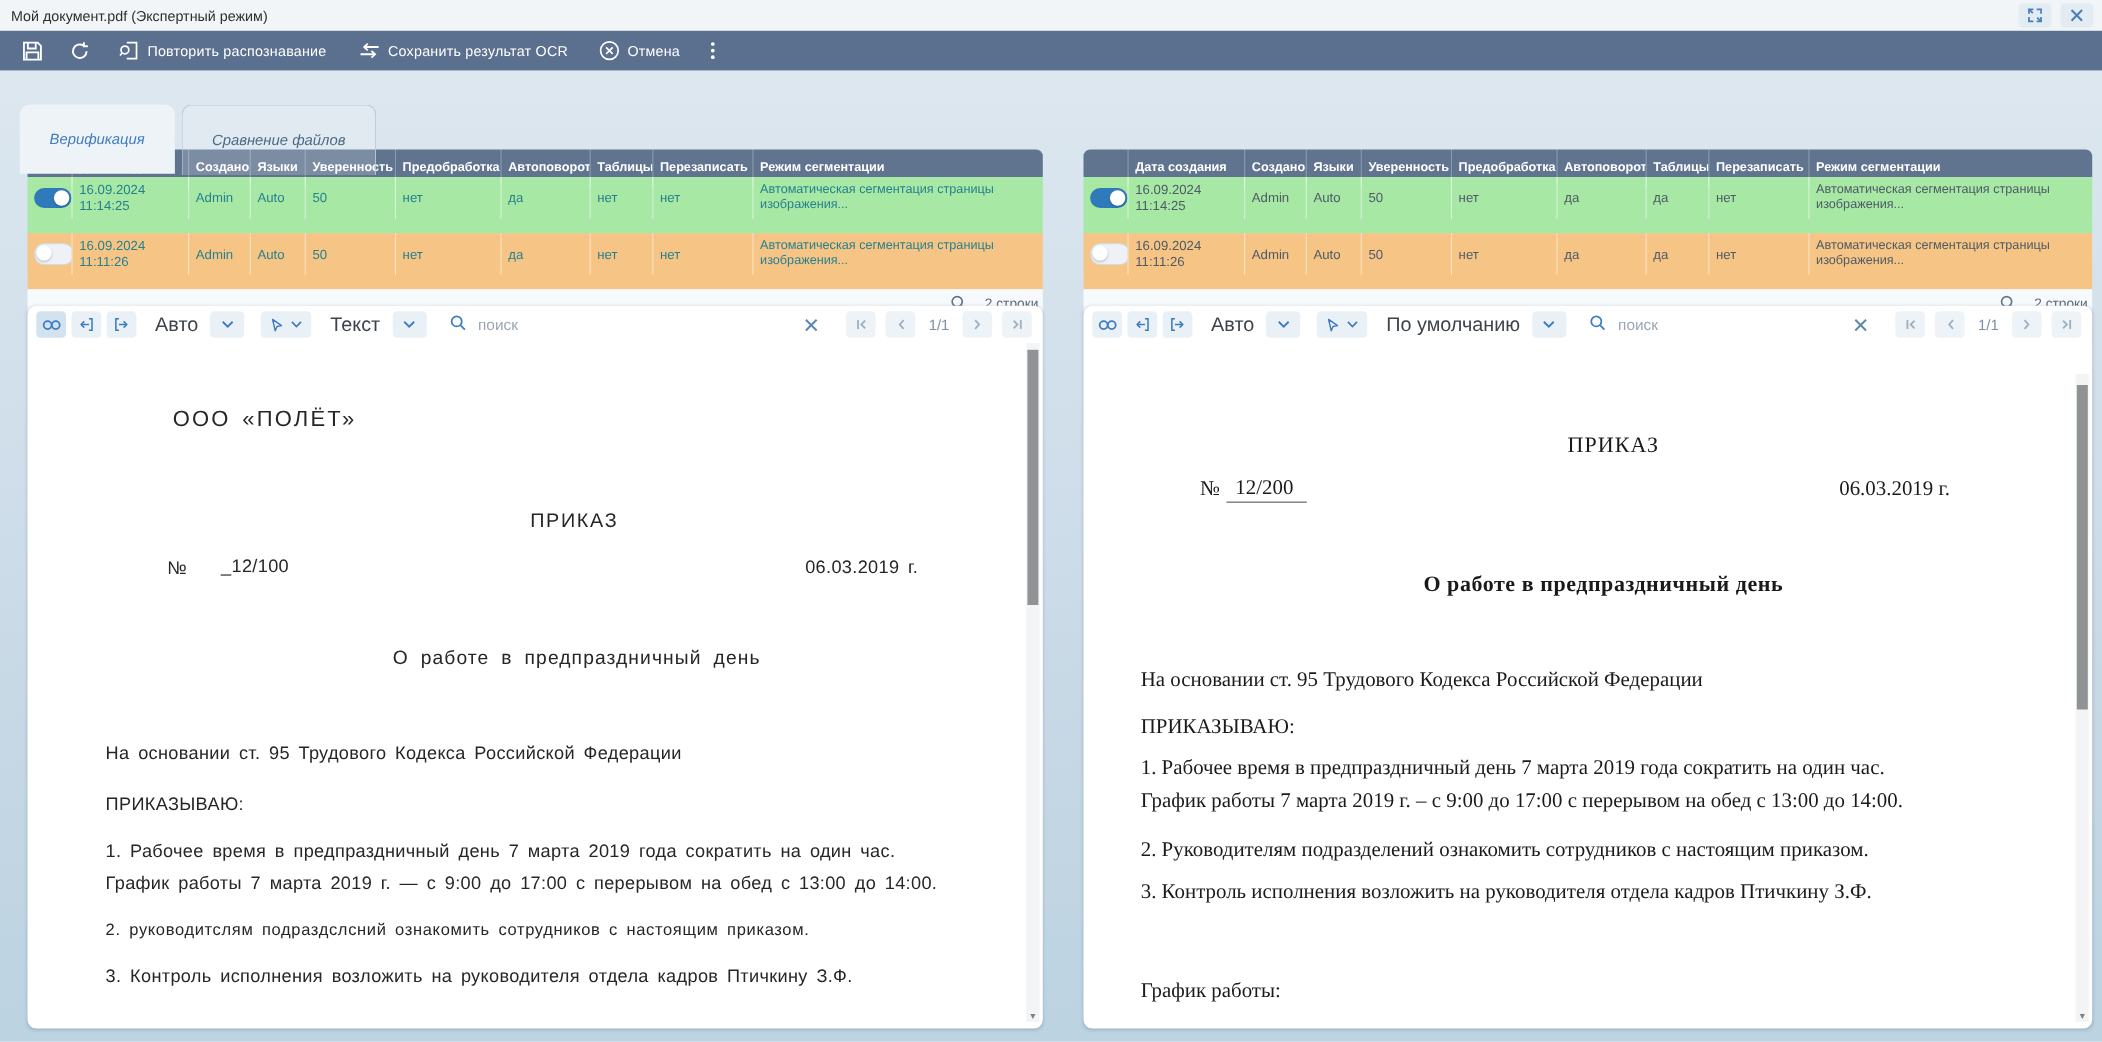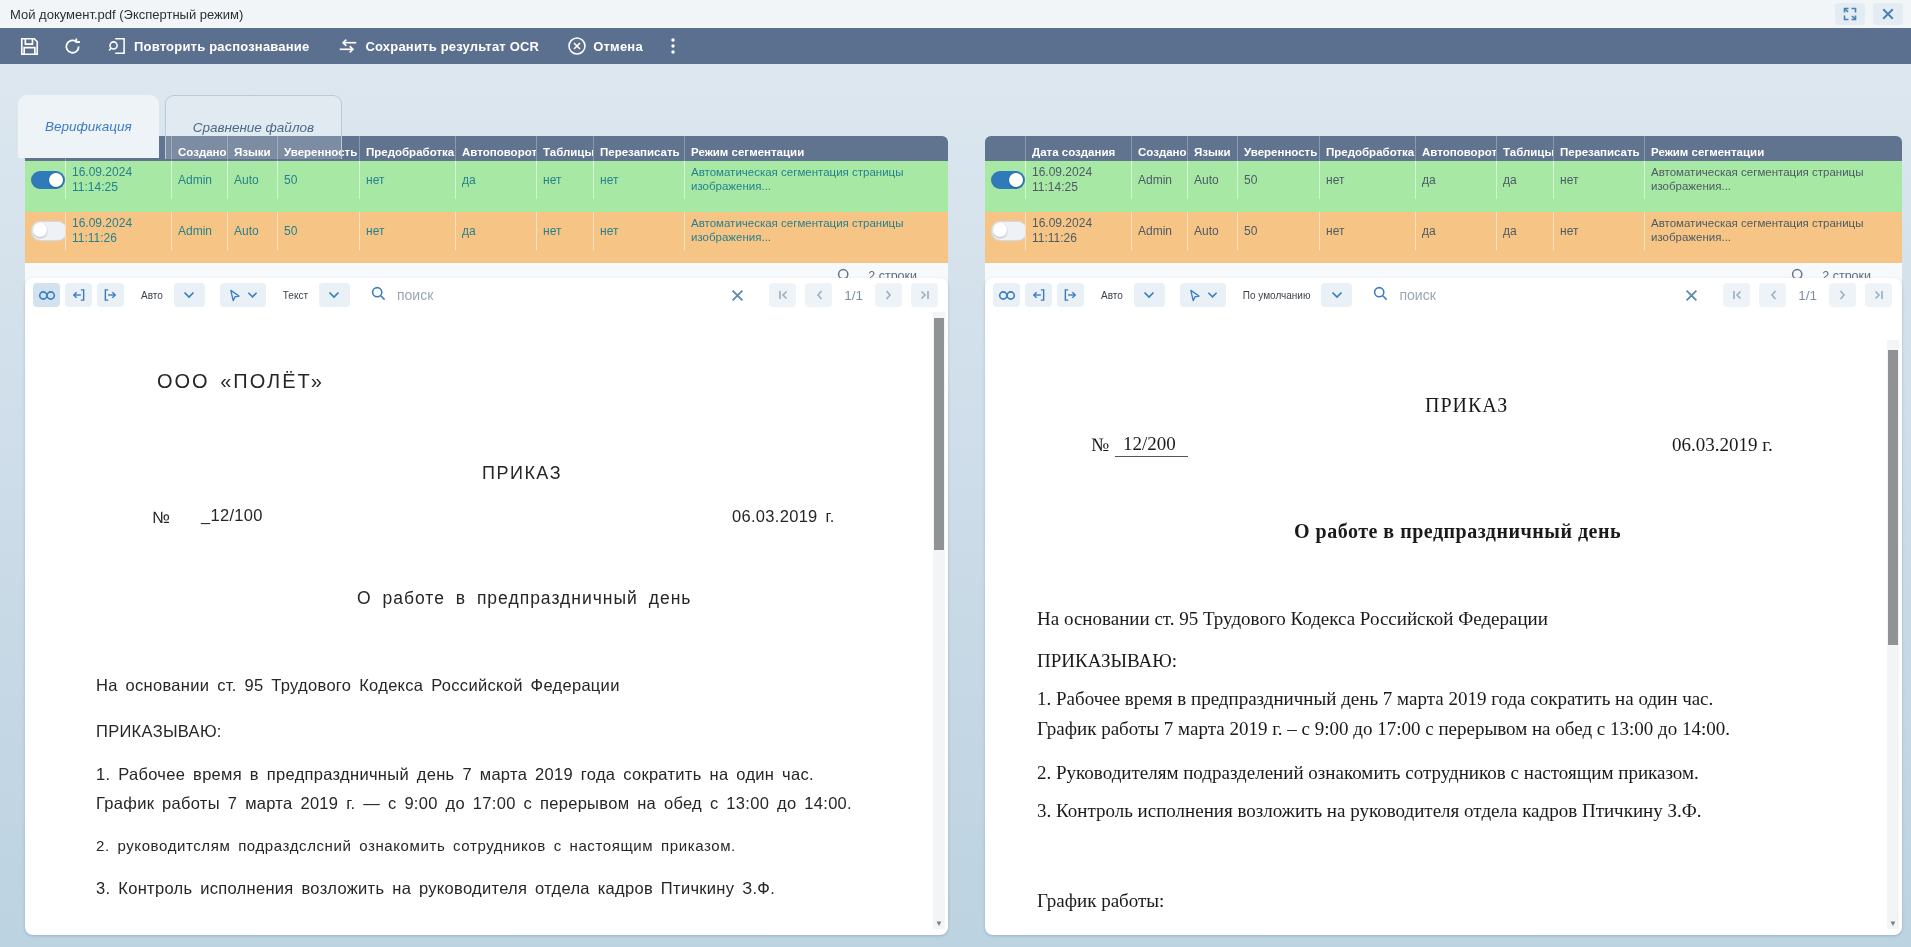--- a/index.html
+++ b/index.html
@@ -13,21 +13,21 @@
   
   .titlebar{position:absolute;top:0;left:0;right:0;height:28px;background:#f2f5f7;display:flex;align-items:center;}
   .titlebar .title{margin-left:10px;font-size:13px;color:#2e2e2e;}
   .win-btns{margin-left:auto;display:flex;gap:8px;margin-right:8px;}
   .win-btn{width:30px;height:22px;background:#e4ecf3;border-radius:4px;display:flex;align-items:center;justify-content:center;color:#4a80b8;cursor:pointer;}
 
   
   .toolbar{position:absolute;top:28px;left:0;right:0;height:36px;background:#5b6f8e;display:flex;align-items:center;color:#fff;padding-left:8px;}
   .tool-btn{padding:0 12px;display:flex;align-items:center;cursor:pointer;color:#fff;}
   .tool-group{display:flex;align-items:center;gap:6px;padding:0 14px;cursor:pointer;}
-  .tool-label{font-size:13px;font-weight:700;letter-spacing:.2px;}
+  .tool-label{font-size:13px;font-weight:400;letter-spacing:.2px;}
   .kebab{padding:0 14px;cursor:pointer;}
 
   
   .tabs{position:absolute;top:95px;left:18px;display:flex;gap:6px;z-index:2;}
   .tab{height:31px;padding:16px 27px;display:flex;align-items:center;border-radius:9px 9px 0 0;font-size:13.5px;cursor:pointer;white-space:nowrap;font-style:italic;}
   .tab.active{background:#eef3f8;color:#3f7bbf;}
   .tab.inactive{border:1px solid #b9cbd9;border-bottom:none;color:#4e6a84;background:rgba(255,255,255,.18);}
 
   
   .panel{position:absolute;top:136px;}
@@ -39,41 +39,41 @@
   .thead>div:first-child{border-left:none;}
   .trow{height:51px;font-size:12px;cursor:pointer;}
   .trow>div{padding:0 6px;border-left:1px solid rgba(255,255,255,.5);height:38px;display:flex;align-items:center;overflow:hidden;}
   .trow>div:first-child{border-left:none;}
   .trow.green{background:#a7e8a5;}
   .trow.orange{background:#f6c585;}
   .teal-text .trow{color:#27808f;}
   .dark-text .trow{color:#4e5b66;}
   .cell-seg{font-size:11.5px;line-height:1.2;white-space:normal;}
   .cell-date span{display:block;line-height:1.25;}
-  .tfoot{height:25px;background:#f7fafc;border-radius:0 0 6px 6px;display:flex;align-items:center;justify-content:flex-end;gap:16px;padding-right:31px;font-size:12.5px;color:#5b6c7a;}
+  .tfoot{height:25px;background:#f7fafc;border-radius:0 0 6px 6px;display:flex;align-items:center;justify-content:flex-end;gap:16px;padding-right:4px;font-size:12.5px;color:#5b6c7a;}
 
   
   .toggle{width:34px;height:18px;border-radius:9px;position:relative;flex:0 0 auto;cursor:pointer;}
   .toggle.on{background:#2f7ab8;}
   .toggle.off{background:#eef2f6;border:1px solid #d0dae2;}
   .toggle .knob{position:absolute;top:2px;width:14px;height:14px;border-radius:50%;background:#fff;box-shadow:0 1px 2px rgba(0,0,0,.25);}
   .toggle.on .knob{right:2px;}
   .toggle.off .knob{left:1px;top:1px;}
 
   
   .viewer{position:absolute;top:278px;height:657px;background:#fff;border-radius:8px;box-shadow:0 1px 3px rgba(70,90,110,.28);}
   .viewer-left{left:25px;width:923px;}
   .viewer-right{left:985px;width:917px;}
   .vheader{position:relative;height:26px;display:flex;align-items:center;justify-content:center;font-size:13px;color:#2f3a44;}
   .expand-btn{position:absolute;right:8px;top:5px;width:30px;height:24px;border-radius:4px;background:#edf3f7;color:#4a80b8;display:flex;align-items:center;justify-content:center;cursor:pointer;}
   .vtoolbar{display:flex;align-items:center;padding:5px 10px 4px 8px;gap:5px;}
   .icon-btn{width:27px;height:24px;border-radius:4px;background:#e9f0f6;color:#3c7cc0;display:flex;align-items:center;justify-content:center;cursor:pointer;flex:0 0 auto;}
   .icon-btn.active{background:#d2e2ef;}
   .combo-btn{height:24px;border-radius:4px;background:#e9f0f6;color:#3c7cc0;display:flex;align-items:center;justify-content:center;gap:6px;padding:0 8px;cursor:pointer;flex:0 0 auto;}
-  .mode-label{font-size:10px;color:#3d434a;margin:0 6px 0 12px;white-space:nowrap;}
+  .mode-label{font-size:18px;color:#3d434a;margin:0 6px 0 12px;white-space:nowrap;}
   .search{display:flex;align-items:flex-start;gap:9px;margin-left:16px;color:#3c7cc0;}
   .search input{border:none;outline:none;font-size:14px;color:#555;width:110px;background:transparent;font-family:"Liberation Sans",sans-serif;}
   .search input::placeholder{color:#9aa7b2;}
   .nav{margin-left:auto;display:flex;align-items:center;gap:9px;}
   .nav-btn{width:27px;height:24px;background:#eef3f7;border-radius:4px;color:#9db1c2;display:flex;align-items:center;justify-content:center;cursor:pointer;}
   .page-ind{font-size:13.5px;color:#7d90a2;margin:0 3px;}
   .x-btn{color:#5f88ad;margin-right:16px;cursor:pointer;}
 
   
   .vscroll{position:absolute;width:12px;right:3px;background:#f3f4f5;}

